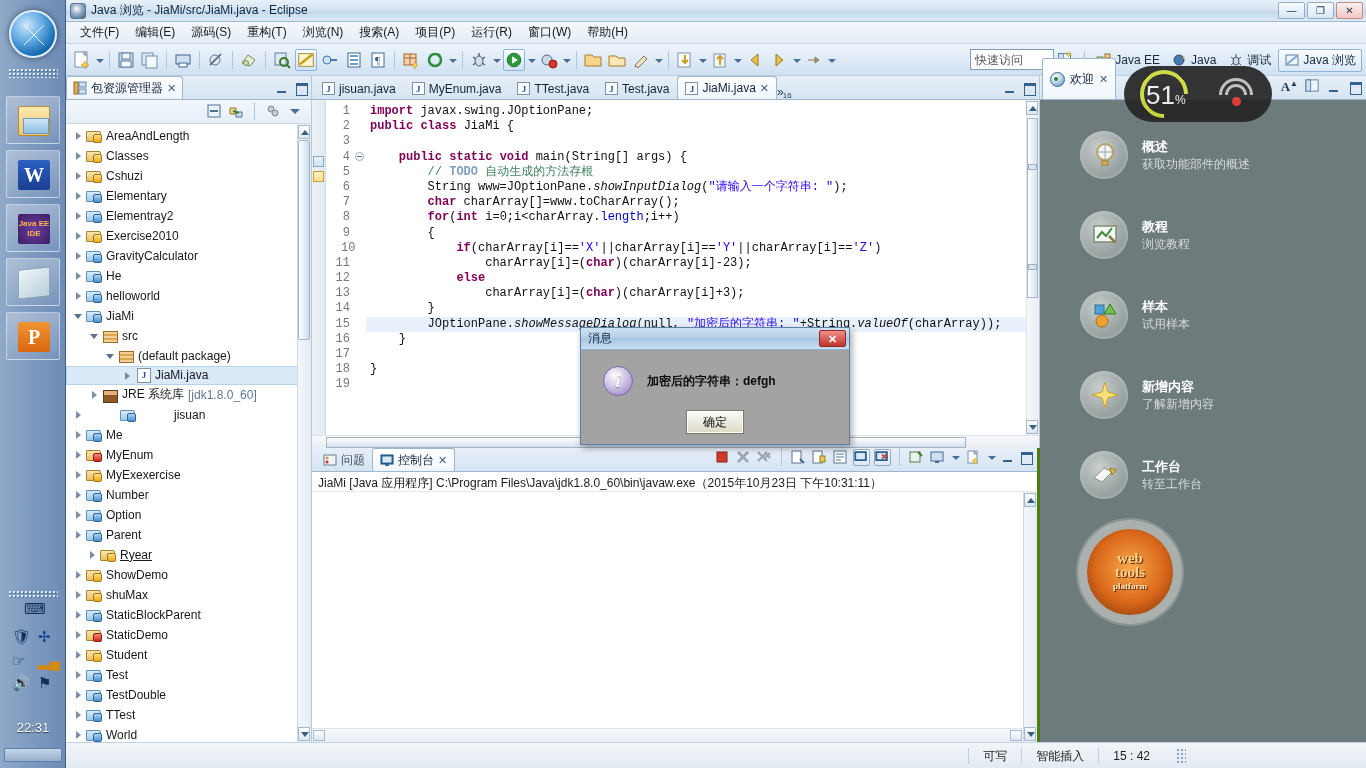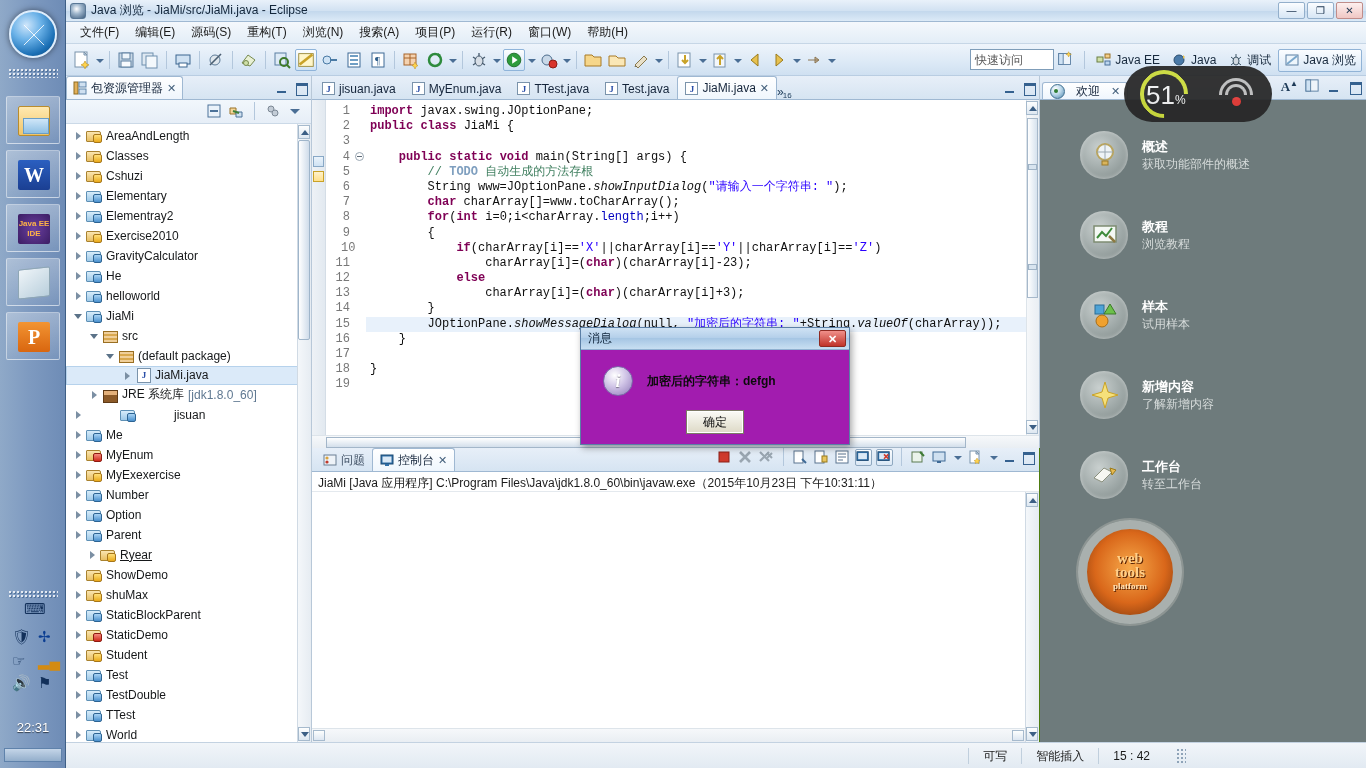--- a/index.html
+++ b/index.html
@@ -288,21 +288,21 @@
     position:absolute; right:0; top:0; width:13px; height:100%;
     background: linear-gradient(to right,#f6f8fa,#e9eef3); border-left:1px solid #dde4ea;
   }
   .ed-hscroll {
     height: 13px; flex: 0 0 13px; background: linear-gradient(to bottom,#f6f8fa,#e9eef3);
     border-top: 1px solid #dde4ea; position: relative;
   }
   .h-thumb { position:absolute; left:14px; top:1px; height:11px; width:640px; background:linear-gradient(to bottom,#ffffff,#d3dfeb); border:1px solid #a3b6c9; }
 
   
-  #console { flex: 1 1 auto; display: flex; flex-direction: column; border-right:1px solid #4d7c0f; min-height: 0; }
+  #console { flex: 1 1 auto; display: flex; flex-direction: column; border-right:3px solid #4d7c0f; min-height: 0; }
   .cn-tabrow {
     height: 24px; display: flex; align-items: flex-end; position: relative;
     background: linear-gradient(to bottom,#e7eff8,#d6e4f2); border-bottom:1px solid #9fb8d2;
     padding-left: 4px;
   }
   .cn-tab { display:flex; align-items:center; gap:4px; height:22px; padding:0 7px; font-size:12px; color:#3e4f63; }
   .cn-tab.active { background: linear-gradient(to bottom,#ffffff,#eff6fd); border:1px solid #9fb8d2; border-bottom:none; border-radius:3px 3px 0 0; color:#14243a; height:23px; }
   .cn-tools { position:absolute; right:4px; bottom:3px; display:flex; align-items:center; gap:4px; }
   .cbtn { width:17px; height:17px; position:relative; border-radius:2px; }
   .cbtn.framed { border:1px solid #8fa8c0; background:linear-gradient(to bottom,#fbfdff,#dbe8f5); }
@@ -313,21 +313,21 @@
   .cn-body { flex:1 1 auto; background:#ffffff; position:relative; overflow:hidden; }
 
   
   #welcome { width: 326px; flex: 0 0 326px; display: flex; flex-direction: column; background:#6e7b7c; }
   .wl-tabrow {
     height: 24px; display: flex; align-items: flex-end; position: relative;
     background: linear-gradient(to bottom,#e7eff8,#d6e4f2); border-bottom:1px solid #9fb8d2;
     padding-left: 2px;
   }
   .wl-tab {
-    display:flex; align-items:center; gap:11px; height:17px; padding:0 7px; font-size:12px; color:#14243a;
+    display:flex; align-items:center; gap:5px; height:41px; padding:0 7px; font-size:12px; color:#14243a;
     background: linear-gradient(to bottom,#ffffff,#eff6fd); border:1px solid #9fb8d2; border-bottom:none; border-radius:3px 3px 0 0;
   }
   .wl-ico {
     width:15px; height:15px; border-radius:50%;
     background: radial-gradient(circle at 35% 30%, #ffffff, #bcd8ea 45%, #4d86ad 100%);
     border:1px solid #3f6f90; position:relative;
   }
   .wl-ico:after { content:""; position:absolute; left:3px; top:4px; width:4px; height:4px; border-radius:50%; background:#2e7d32; }
   .wl-tools { position:absolute; right:4px; bottom:3px; display:flex; align-items:center; gap:7px; }
   .wl-canvas { flex:1 1 auto; background:#6e7b7c; position:relative; padding-top: 28px; }
@@ -355,21 +355,21 @@
     height: 26px; flex: 0 0 26px; display:flex; align-items:center;
     background: linear-gradient(to bottom,#f1f5f9,#e2eaf2);
     border-top:1px solid #c3d2e1; font-size:12px; color:#1b1b1b;
   }
   .sb-cell { padding: 0 14px; height: 16px; line-height: 16px; border-left: 1px solid #c0cfdd; }
   .sb-dots { width:10px; height:16px; background-image: radial-gradient(#8ea3b8 40%, transparent 41%); background-size:4px 4px; margin-left:12px; }
 
   
   #dialog {
     position: absolute; left: 580px; top: 327px; width: 270px; height: 118px;
-    background: #a21caf; border: 1px solid #5b7fa6;
+    background: #a3a3a3; border: 1px solid #5b7fa6;
     box-shadow: 2px 3px 7px rgba(0,0,0,.35);
   }
   #dialog .dlg-title {
     height: 22px; display: flex; align-items: center; padding-left: 7px;
     background: linear-gradient(to bottom,#cfe2f4 0%,#b5d0ea 45%,#a6c6e4 50%,#c8dff2 100%);
     border-bottom: 1px solid #8fb0d0; color: #11263c; font-size: 12px; position: relative;
   }
   #dialog .dlg-close {
     position:absolute; right:3px; top:2px; width:27px; height:17px;
     background: linear-gradient(to bottom,#f0908a,#c0332a);

